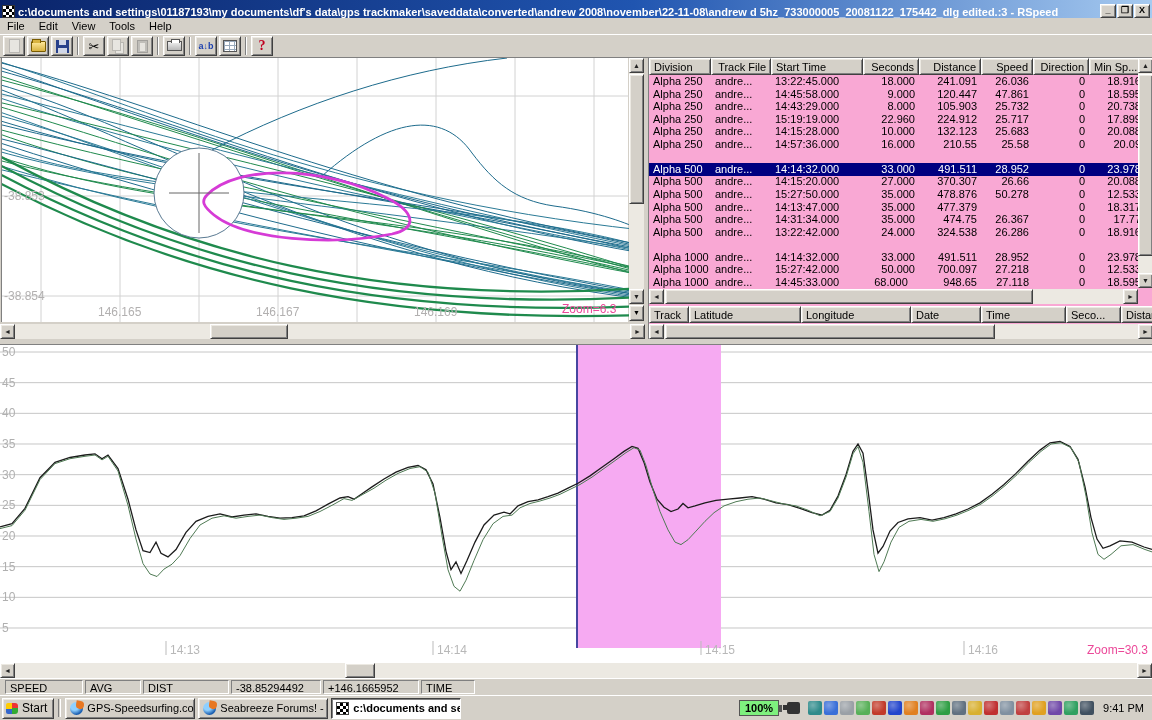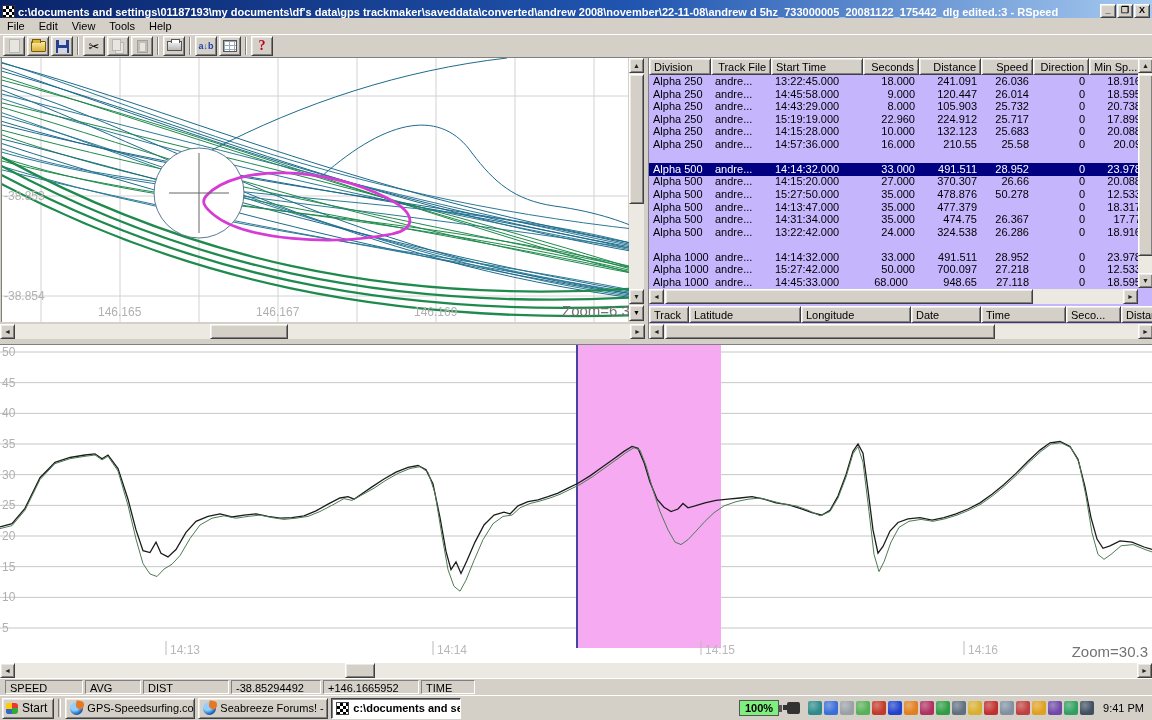--- a/index.html
+++ b/index.html
@@ -52,25 +52,25 @@
   .dim { opacity:.45; filter:grayscale(1); }
 
   
   #map-panel { position:absolute; left:0; top:58px; width:645px; height:281px; background:#d4d0c8; }
   #map-plot { position:absolute; left:1px; top:0; width:627px; height:264px; background:#fff; border-left:1px solid #808080; }
   #map-svg { position:absolute; left:0; top:0; }
   .vscroll { position:absolute; width:15px; background:#ece9e2; }
   .hscroll { position:absolute; height:15px; background:#ece9e2; }
   .sbtn { position:absolute; width:15px; height:15px; font-size:7px; line-height:13px; text-align:center; color:#222; }
   .sthumb { position:absolute; background:#d4d0c8; }
-  .zoom-label { position:absolute; font-size:15px; color:#737373; }
+  .zoom-label { position:absolute; font-size:12px; color:#ec4899; }
   #map-zoom-btn { position:absolute; left:629px; top:247px; width:15px; height:16px; font-size:7px; line-height:14px; text-align:center; }
 
   
-  #table-panel { position:absolute; left:648px; top:58px; width:504px; height:281px; background:#c4b5fd; border-left:1px solid #808080; }
+  #table-panel { position:absolute; left:648px; top:58px; width:504px; height:281px; background:#f9a8d4; border-left:1px solid #808080; }
   .th-row { position:absolute; left:0; width:489px; height:17px; display:flex; overflow:hidden; }
   .th-cell { height:17px; flex:none; padding:2px 4px 0 4px; background:#d4d0c8; border:1px solid;
     border-color:#fff #404040 #404040 #fff; box-shadow:inset 1px 1px 0 #ece9e2, inset -1px -1px 0 #808080;
     white-space:nowrap; overflow:hidden; }
   #t1-rows { position:absolute; left:0; top:17px; width:489px; height:213px; overflow:hidden; }
   .t-row { position:absolute; left:0; width:520px; height:13px; display:flex; }
   .t-row.sel { background:#000080; color:#fff; }
   .t-cell { flex:none; padding:0 4px; white-space:nowrap; overflow:hidden; line-height:12.5px; }
   .num { text-align:right; }
 
@@ -262,21 +262,21 @@
           <div class="t-cell num" style="width: 52px;">26.036</div>
           <div class="t-cell num" style="width: 56px;">0</div>
           <div class="t-cell num" style="width: 56px;">18.916</div>
         </div>
         <div class="t-row" style="top: 12.55px;">
           <div class="t-cell" style="width: 62px;">Alpha 250</div>
           <div class="t-cell" style="width: 60px;">andre...</div>
           <div class="t-cell" style="width: 92px;">14:45:58.000</div>
           <div class="t-cell num" style="width: 56px;">9.000</div>
           <div class="t-cell num" style="width: 62px;">120.447</div>
-          <div class="t-cell num" style="width: 52px;">26.014</div>
+          <div class="t-cell num" style="width: 52px;">47.861</div>
           <div class="t-cell num" style="width: 56px;">0</div>
           <div class="t-cell num" style="width: 56px;">18.595</div>
         </div>
         <div class="t-row" style="top: 25.1px;">
           <div class="t-cell" style="width: 62px;">Alpha 250</div>
           <div class="t-cell" style="width: 60px;">andre...</div>
           <div class="t-cell" style="width: 92px;">14:43:29.000</div>
           <div class="t-cell num" style="width: 56px;">8.000</div>
           <div class="t-cell num" style="width: 62px;">105.903</div>
           <div class="t-cell num" style="width: 52px;">25.732</div>

